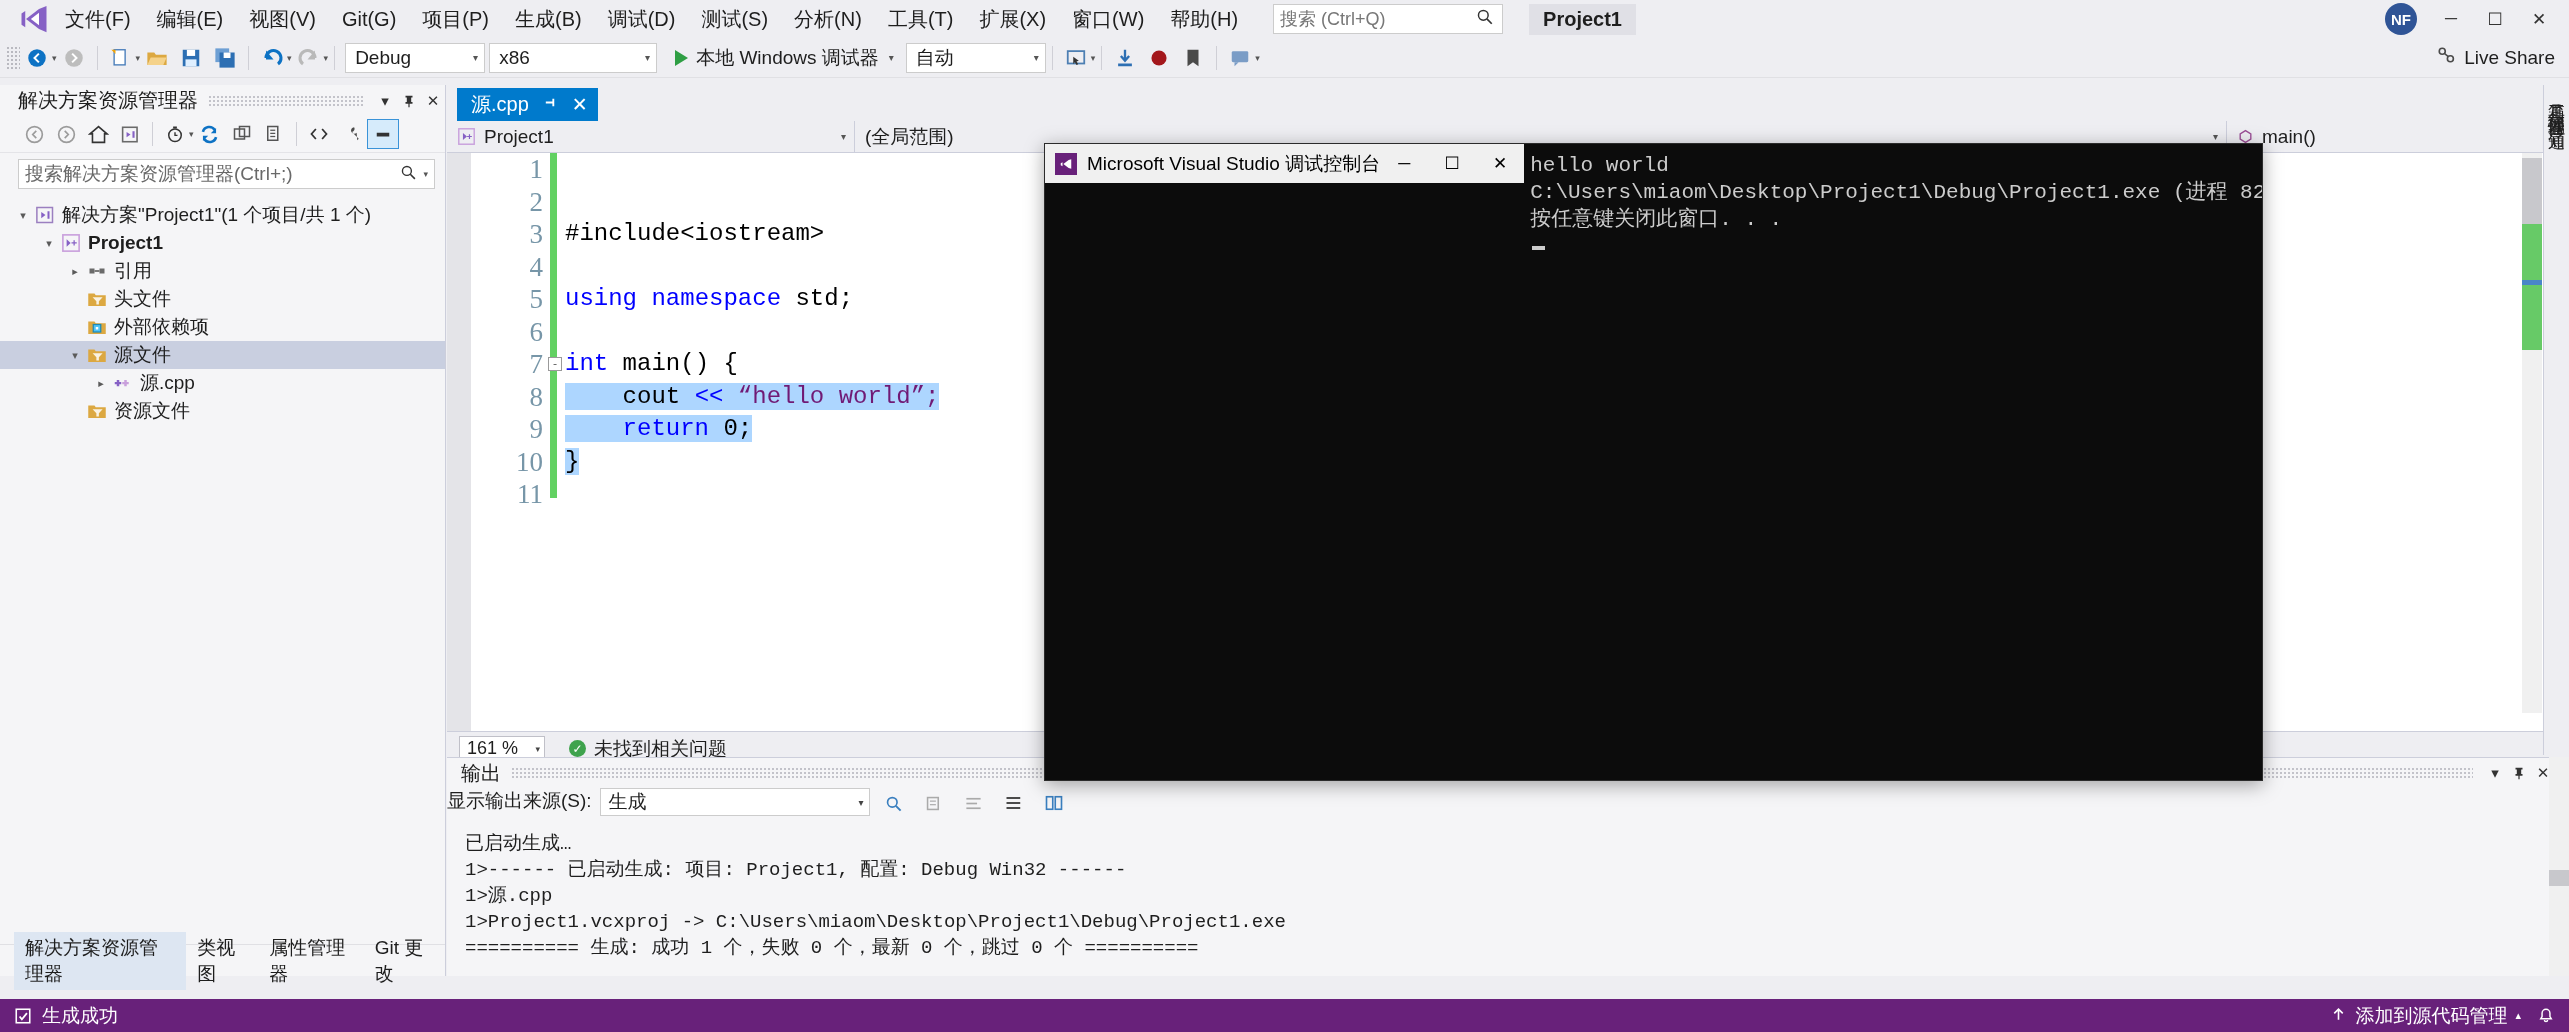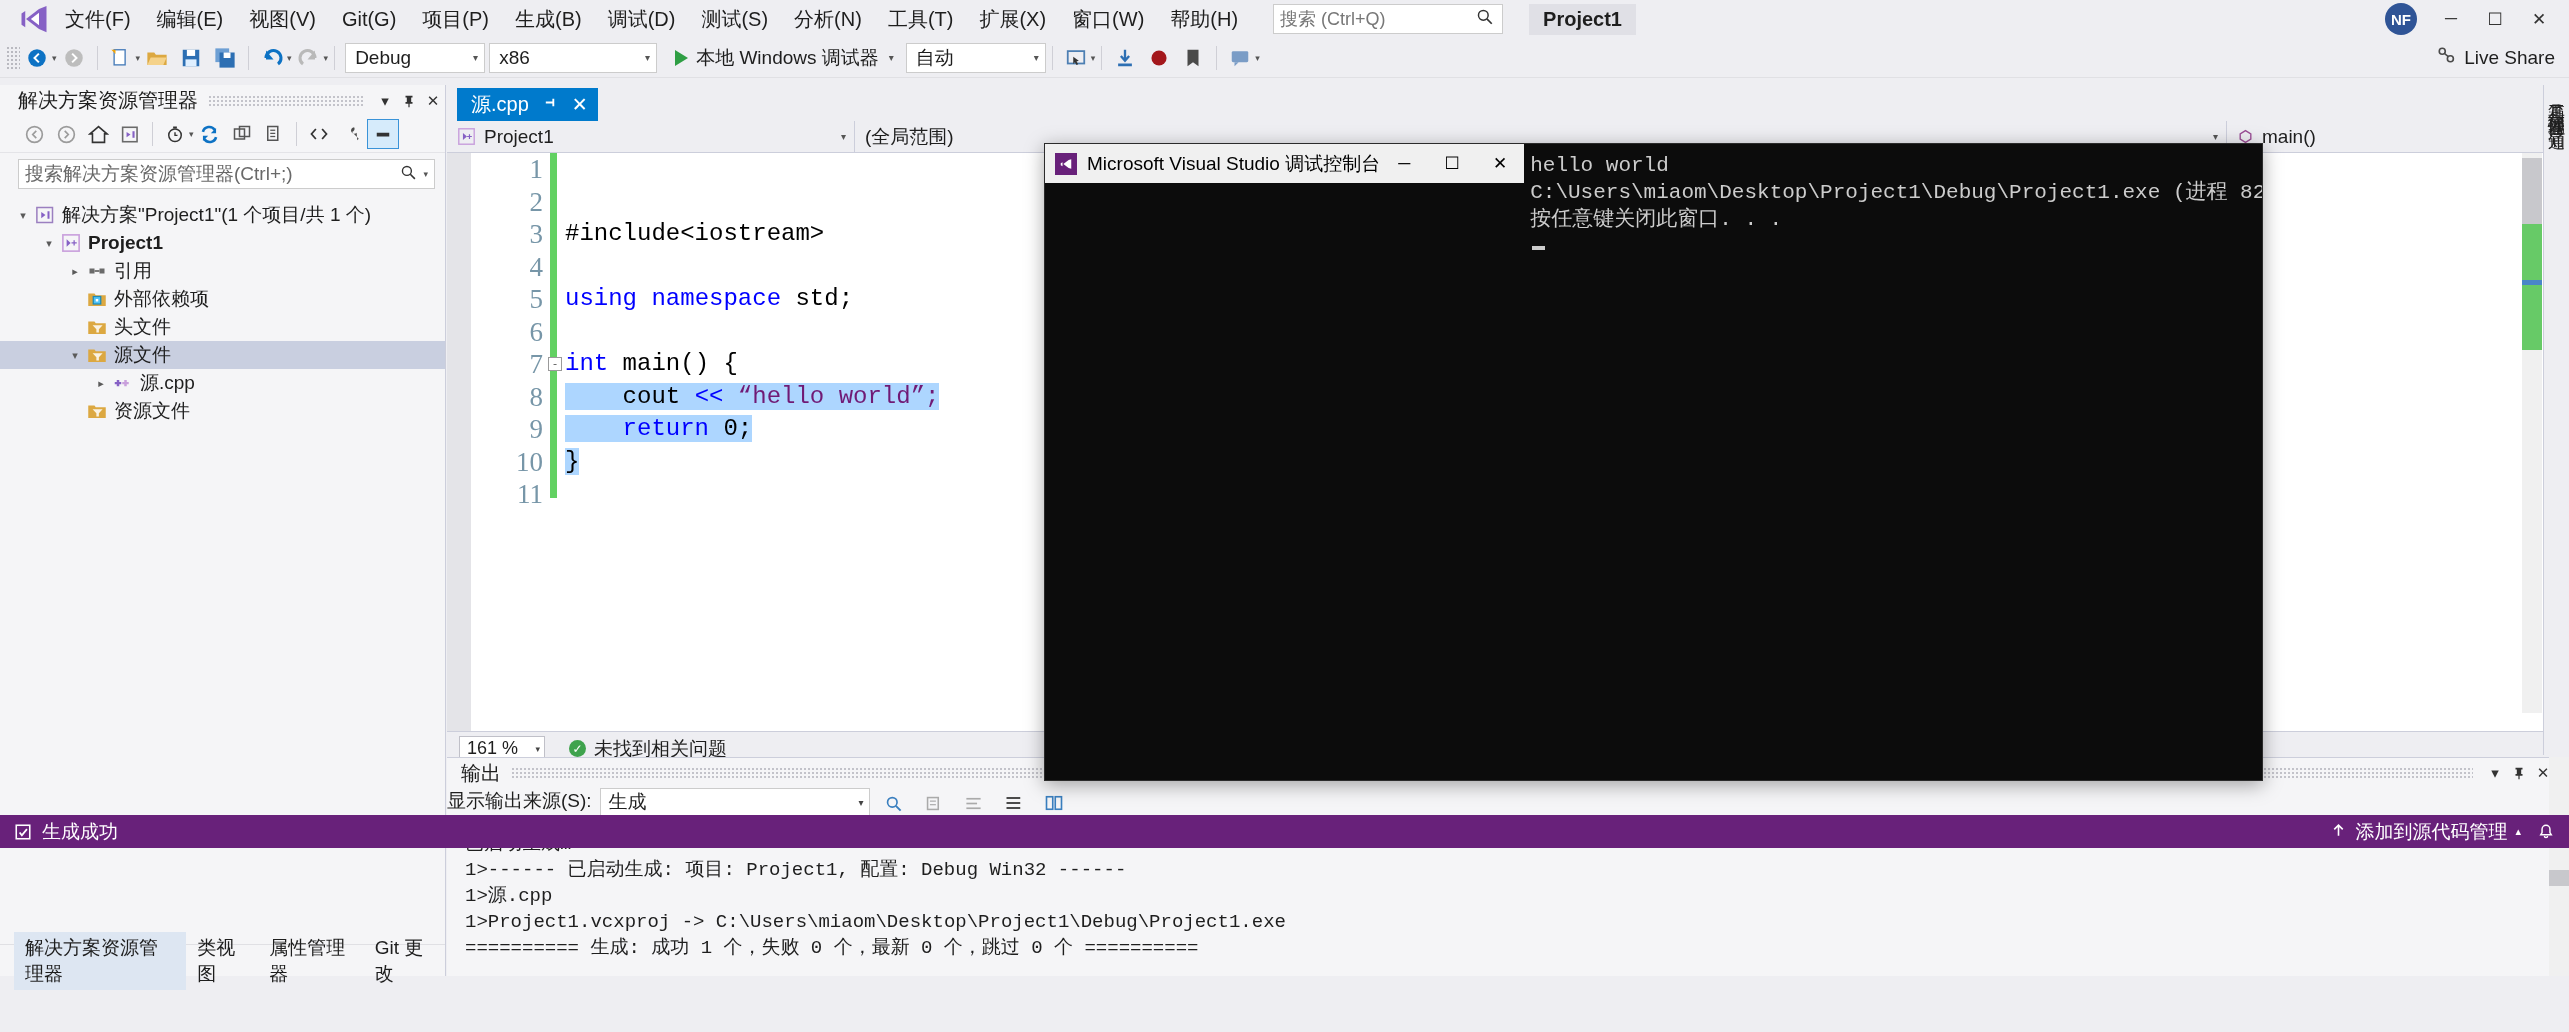--- a/index.html
+++ b/index.html
@@ -5,21 +5,21 @@
   * { box-sizing: border-box; margin: 0; padding: 0; }
   html, body {
     width: 2569px; height: 1032px;
     overflow: hidden;
     font-family: "Liberation Sans", sans-serif;
     background: #eeeef2;
     color: #1e1e1e;
   }
   #root {
     position: relative;
-    width: 2569px; height: 848px;
+    width: 2569px; height: 1032px;
     transform-origin: top left;
   }
   
   .menubar {
     position: absolute; left: 0; top: 0; width: 2569px; height: 38px;
     background: #eeeef2;
     display: flex; align-items: center;
   }
   .vslogo {
     width: 36px; height: 30px; margin-left: 16px;
@@ -655,36 +655,36 @@
      <rect x="10" y="6" width="4" height="4" fill="#6a6a6a"></rect>
      <line x1="6" y1="8" x2="10" y2="8" stroke="#6a6a6a" stroke-width="1.4"></line>
             </svg>
           </span>
           <span class="tlabel">引用</span>
         </div>
         <div class="tnode" style="padding-left: 66px;">
           <span class="twist"></span>
           <span class="tico">
             <svg width="20" height="20" viewBox="0 0 16 16">
+  <path d="M1 3.5 h5 l1 1.4 H15 v8.6 H1z" fill="#dca841"></path>
+  <path d="M4.5 6.5 h8 l-3 3.2 v2.6 h-2 v-2.6z" fill="#fff" opacity=".85"></path>
+            </svg>
+          </span>
+          <span class="tlabel">头文件</span>
+        </div>
+        <div class="tnode" style="padding-left: 66px;">
+          <span class="twist"></span>
+          <span class="tico">
+            <svg width="20" height="20" viewBox="0 0 16 16">
      <path d="M1 3.5 h5 l1 1.4 H15 v8.6 H1z" fill="#dca841"></path>
      <rect x="5" y="6" width="6" height="6" fill="#4fc3f7" stroke="#1e88b5"></rect>
      <rect x="7" y="8" width="2" height="2" fill="#fff"></rect>
             </svg>
           </span>
           <span class="tlabel">外部依赖项</span>
-        </div>
-        <div class="tnode" style="padding-left: 66px;">
-          <span class="twist"></span>
-          <span class="tico">
-            <svg width="20" height="20" viewBox="0 0 16 16">
-  <path d="M1 3.5 h5 l1 1.4 H15 v8.6 H1z" fill="#dca841"></path>
-  <path d="M4.5 6.5 h8 l-3 3.2 v2.6 h-2 v-2.6z" fill="#fff" opacity=".85"></path>
-            </svg>
-          </span>
-          <span class="tlabel">头文件</span>
         </div>
         <div class="tnode sel" style="padding-left: 66px;">
           <span class="twist">▾</span>
           <span class="tico">
             <svg width="20" height="20" viewBox="0 0 16 16">
   <path d="M1 3.5 h5 l1 1.4 H15 v8.6 H1z" fill="#dca841"></path>
   <path d="M4.5 6.5 h8 l-3 3.2 v2.6 h-2 v-2.6z" fill="#fff" opacity=".85"></path>
             </svg>
           </span>
           <span class="tlabel">源文件</span>

